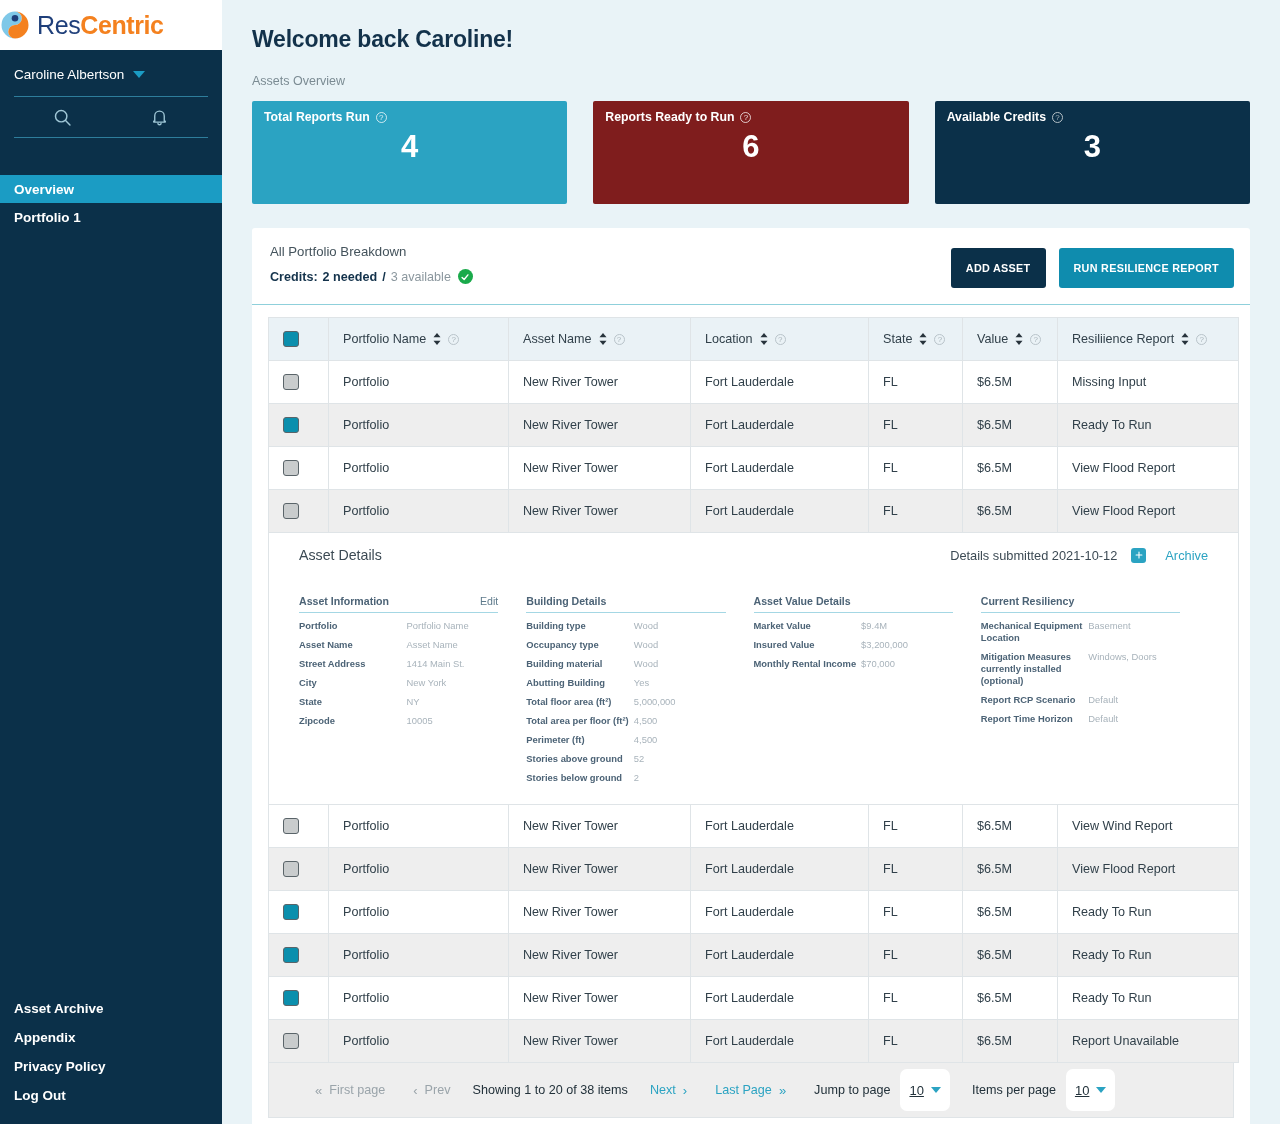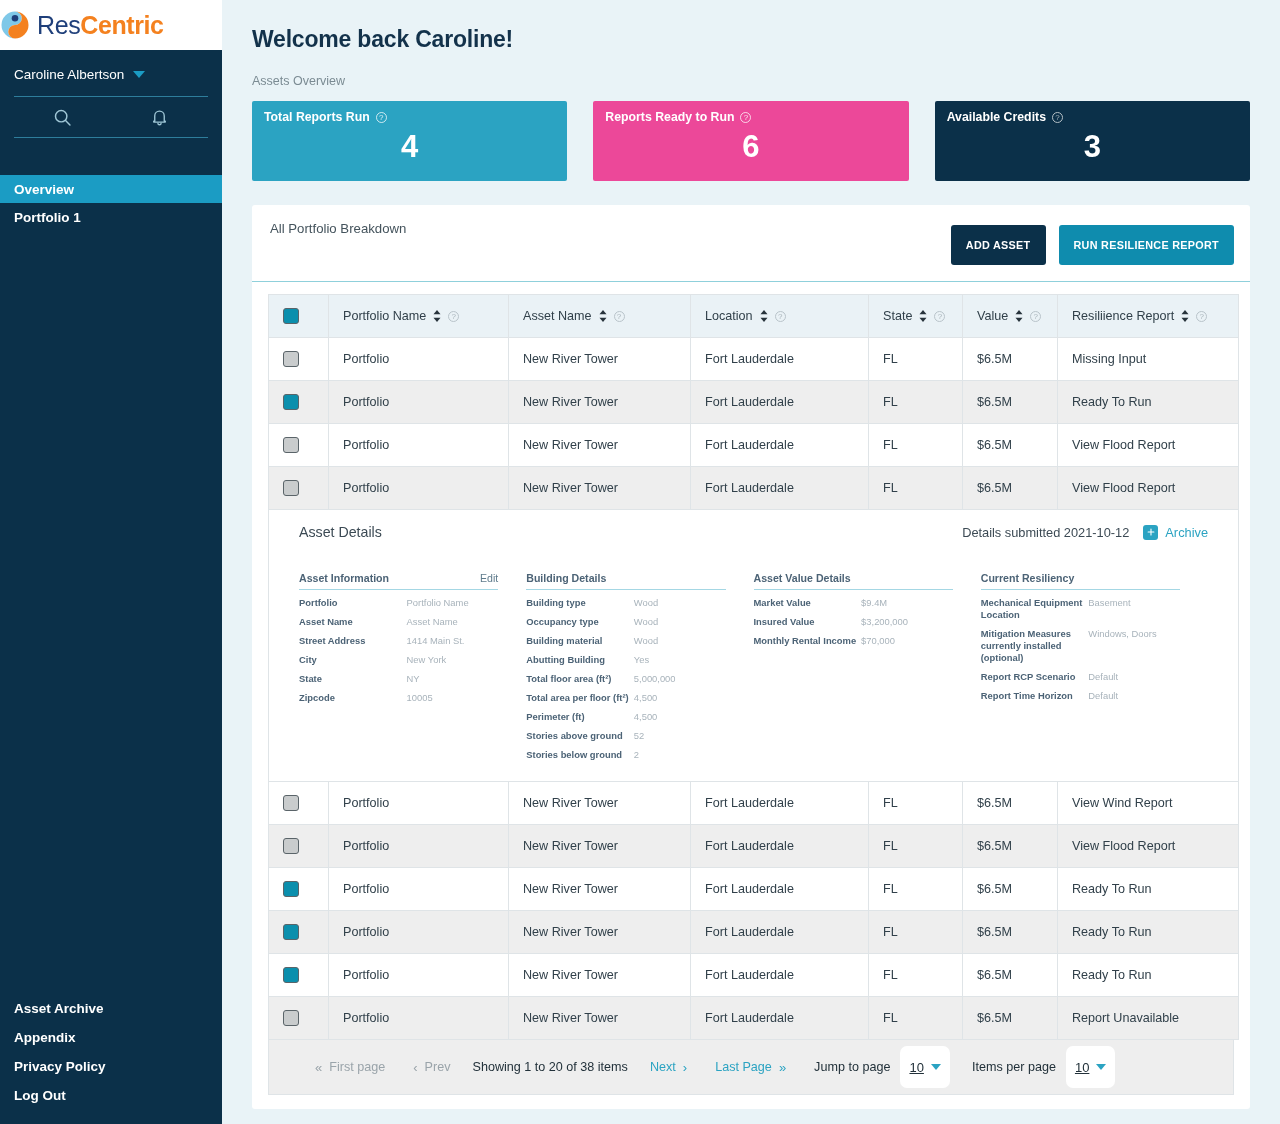--- a/index.html
+++ b/index.html
@@ -57,25 +57,25 @@
     height: 29px; display: flex; align-items: center; font-weight: 600;
   }
 
   
   .main { flex: 1; padding: 26px 30px 0 30px; overflow: hidden; }
   .welcome { font-size: 23px; font-weight: 700; color: #13324b; letter-spacing: -0.2px; }
   .assets-overview { font-size: 12.5px; color: #7b8b93; margin-top: 21px; }
 
   .cards { display: flex; gap: 26px; margin-top: 13px; }
   .card {
-    flex: 1; height: 80px; border-radius: 2px;
+    flex: 1; height: 103px; border-radius: 2px;
     padding: 9px 12px 0 12px; position: relative;
   }
   .card.c1 { background: #2ba3c2; }
-  .card.c2 { background: #ec4899; }
+  .card.c2 { background: #7f1d1d; }
   .card.c3 { background: #0b3049; }
   .card-label {
     color: #ffffff; font-size: 12.3px; font-weight: 600;
     display: flex; align-items: center; gap: 6px;
   }
   .card-value {
     color: #ffffff; font-size: 31px; font-weight: 700;
     text-align: center; line-height: 46px;
   }
   .q-mark {
@@ -159,21 +159,21 @@
   .st-unavail { color: #f09021; }
 
   
   td.details-cell { padding: 0; border: 1px solid #dfe4e7; }
   .details {
     padding: 14px 16px 20px 16px; background: #ffffff;
   }
   .details-top { display: flex; align-items: center; }
   .details-title { font-size: 14.2px; color: #3c4a54; flex: 1; }
   .submitted { font-size: 12.8px; color: #3c4a54; margin-right: 14px; }
-  .archive-link { display: flex; align-items: center; gap: 7px; }
+  .archive-link { display: flex; align-items: center; gap: 19px; }
   .arch-ico {
     width: 15px; height: 15px; border-radius: 3px; background: #2ba3c2;
     display: inline-flex; align-items: center; justify-content: center;
   }
   .archive-txt { font-size: 12.8px; color: #2ba3c2; }
 
   .det-cols { display: flex; margin-top: 32px; gap: 0; }
   .det-col { flex: 1; padding-right: 28px; }
   .det-head {
     display: flex; align-items: baseline;
@@ -302,20 +302,31 @@
         </div>
         <div class="card-value">3</div>
       </div>
     </section>
 
     <section class="panel">
 
       <div class="panel-head">
         <div class="panel-head-left">
           <div class="panel-title">All Portfolio Breakdown</div>
+          <div class="credits-line">
+            <span class="credits-key">Credits:</span>
+            <span class="credits-needed">2 needed</span>
+            <span class="credits-sep">/</span>
+            <span class="credits-avail">3 available</span>
+            <span class="check-badge">
+              <svg width="10" height="10" viewBox="0 0 24 24" fill="none" stroke="#ffffff" stroke-width="3.4" stroke-linecap="round" stroke-linejoin="round">
+                  <polyline points="5,13 10,18 19,7"></polyline>
+                </svg>
+            </span>
+          </div>
         </div>
         <div class="btns">
           <button class="btn dark">ADD ASSET</button>
           <button class="btn teal">RUN RESILIENCE REPORT</button>
         </div>
       </div>
 
       <div class="panel-div"></div>
 
       <div class="table-wrap">

